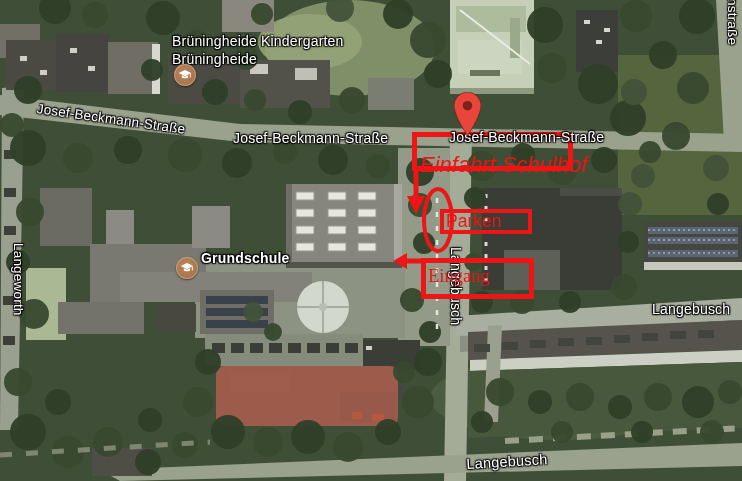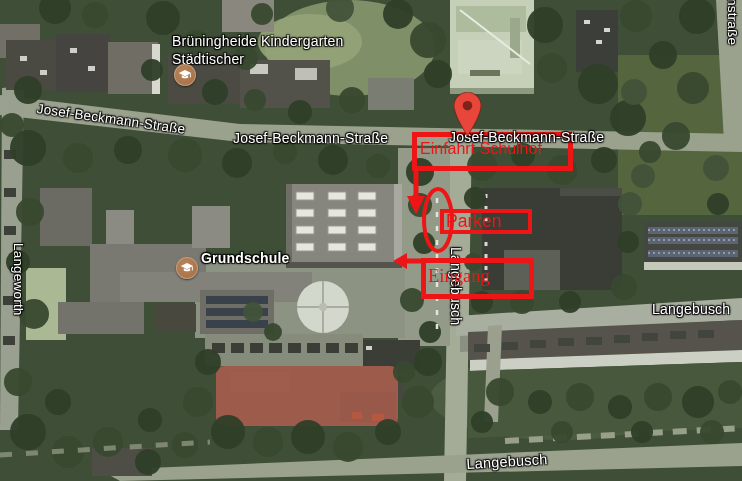--- a/index.html
+++ b/index.html
@@ -274,21 +274,21 @@
   <div class="maplabel" style="left:233px;top:130px;">Josef-Beckmann-Straße</div>
   <div class="maplabel jbs3" style="left:449px;top:129px;">Josef-Beckmann-Straße</div>
   <div class="maplabel vert" style="left:26px;top:243px;font-size:13.5px;">Langeworth</div>
   <div class="maplabel vert" style="left:464px;top:247px;">Langebusch</div>
   <div class="maplabel" style="left:652px;top:301px;">Langebusch</div>
   <div class="maplabel" style="left:466px;top:456px;font-size:14.5px;transform:rotate(-3.5deg);transform-origin:0 0;">Langebusch</div>
   <div class="maplabel vert" style="left:740px;top:-2px;font-size:13.5px;">nstraße</div>
 
   <div class="maplabel poi" style="left:172px;top:32px;">
     <div>Brüningheide Kindergarten</div>
-    <div>Städtischer</div>
+    <div>Brüningheide</div>
   </div>
   <div class="poiicon" style="left:174px;top:64px;">
     <svg width="14" height="13" viewBox="0 0 14 13">
       <path d="M7 1 L13.2 4.1 L7 7.2 L0.8 4.1 Z" fill="#fff"></path>
       <path d="M3.8 6.2 V8.6 C3.8 9.6 10.2 9.6 10.2 8.6 V6.2 L7 7.8 Z" fill="#fff"></path>
       <path d="M12.4 4.6 V8.4" stroke="#fff" stroke-width="0.9"></path>
     </svg>
   </div>
 
   <div class="maplabel poi" style="left:201px;top:249px;font-weight:bold;">
@@ -301,21 +301,21 @@
       <path d="M12.4 4.6 V8.4" stroke="#fff" stroke-width="0.9"></path>
     </svg>
   </div>
 
   <svg id="pin" width="27" height="44" viewBox="0 0 26 42">
     <path d="M13 0 C5.8 0 0 5.8 0 13 c0 9.75 13 29 13 29 s13-19.25 13-29 C26 5.8 20.2 0 13 0 Z" fill="var(--marker,#e8463a)" stroke="rgba(90,20,12,.5)" stroke-width="1"></path>
     <circle cx="13" cy="13" r="4.6" fill="#7e231a"></circle>
   </svg>
 
   <div class="annbox" style="left:412px;top:132px;width:161px;height:39px;"></div>
-  <div class="annlabel" style="left:420px;top:140px;font-size:16px;">Einfahrt Schulhof</div>
+  <div class="annlabel" style="left:420px;top:152px;font-size:22px;font-style:italic;">Einfahrt Schulhof</div>
 
   <div class="annbox" style="left:440px;top:209px;width:92px;height:25px;border-width:4px;"></div>
   <div class="annlabel" style="left:446px;top:211px;font-size:17.5px;text-align:center;">Parken</div>
 
   <div class="annbox" style="left:421px;top:258px;width:113px;height:41px;"></div>
   <div class="annlabel" style="left:428px;top:266px;font-size:18.5px;font-family:Liberation Serif, serif;">Eingang</div>
 
   <svg id="arrows" width="742" height="481" viewBox="0 0 742 481">
     <g>
       <path d="M416 170 V198" stroke="var(--ann,#ed1515)" stroke-width="5" fill="none"></path>

